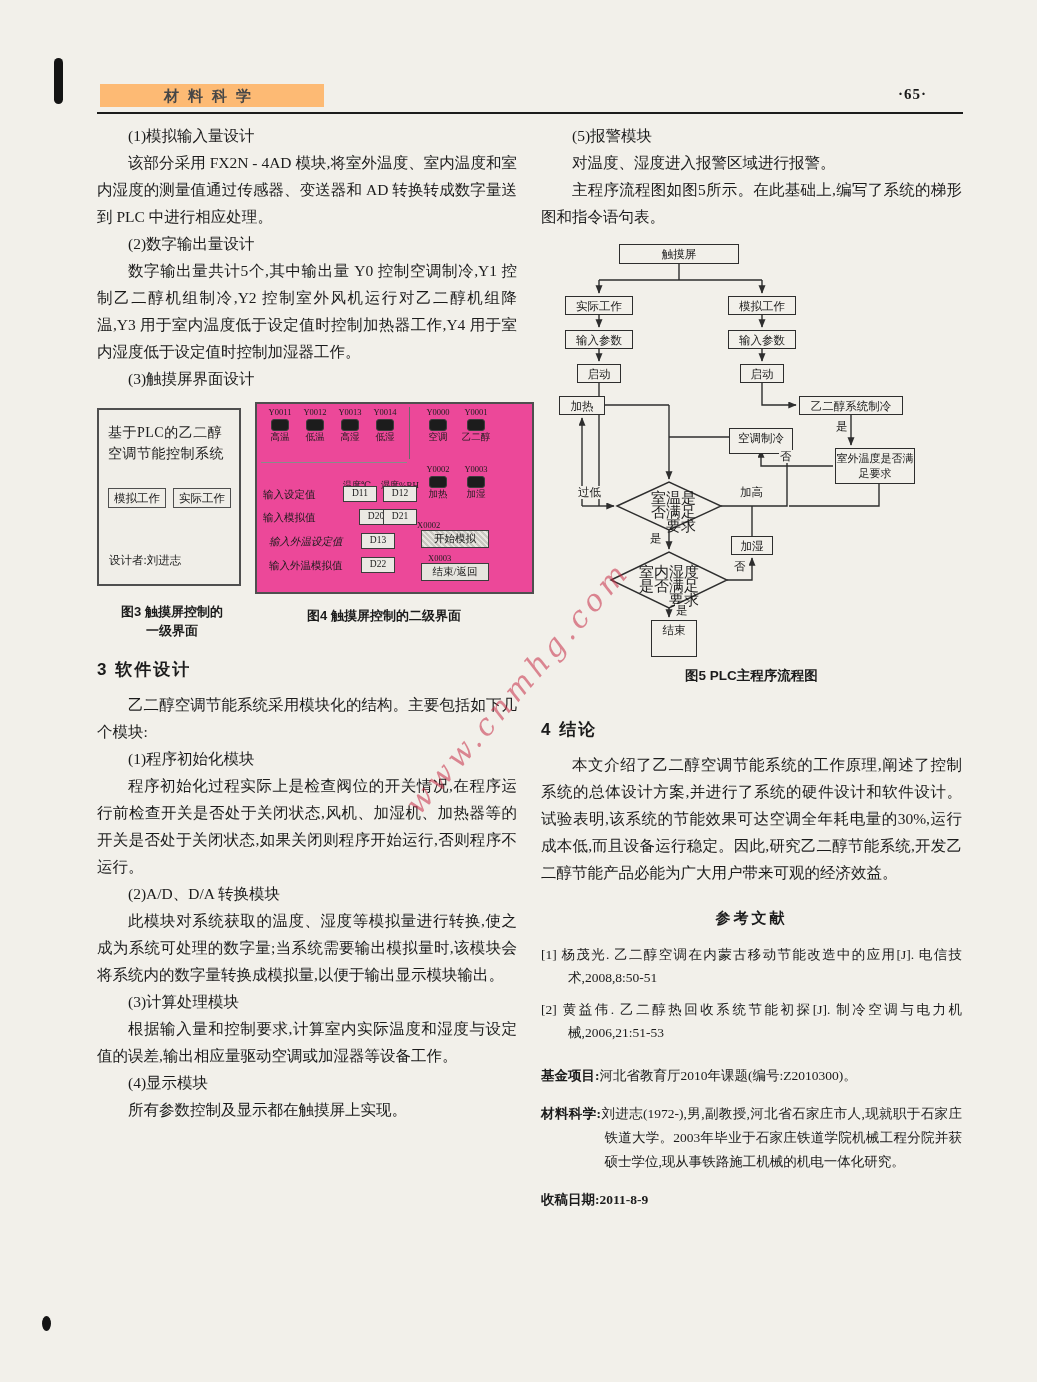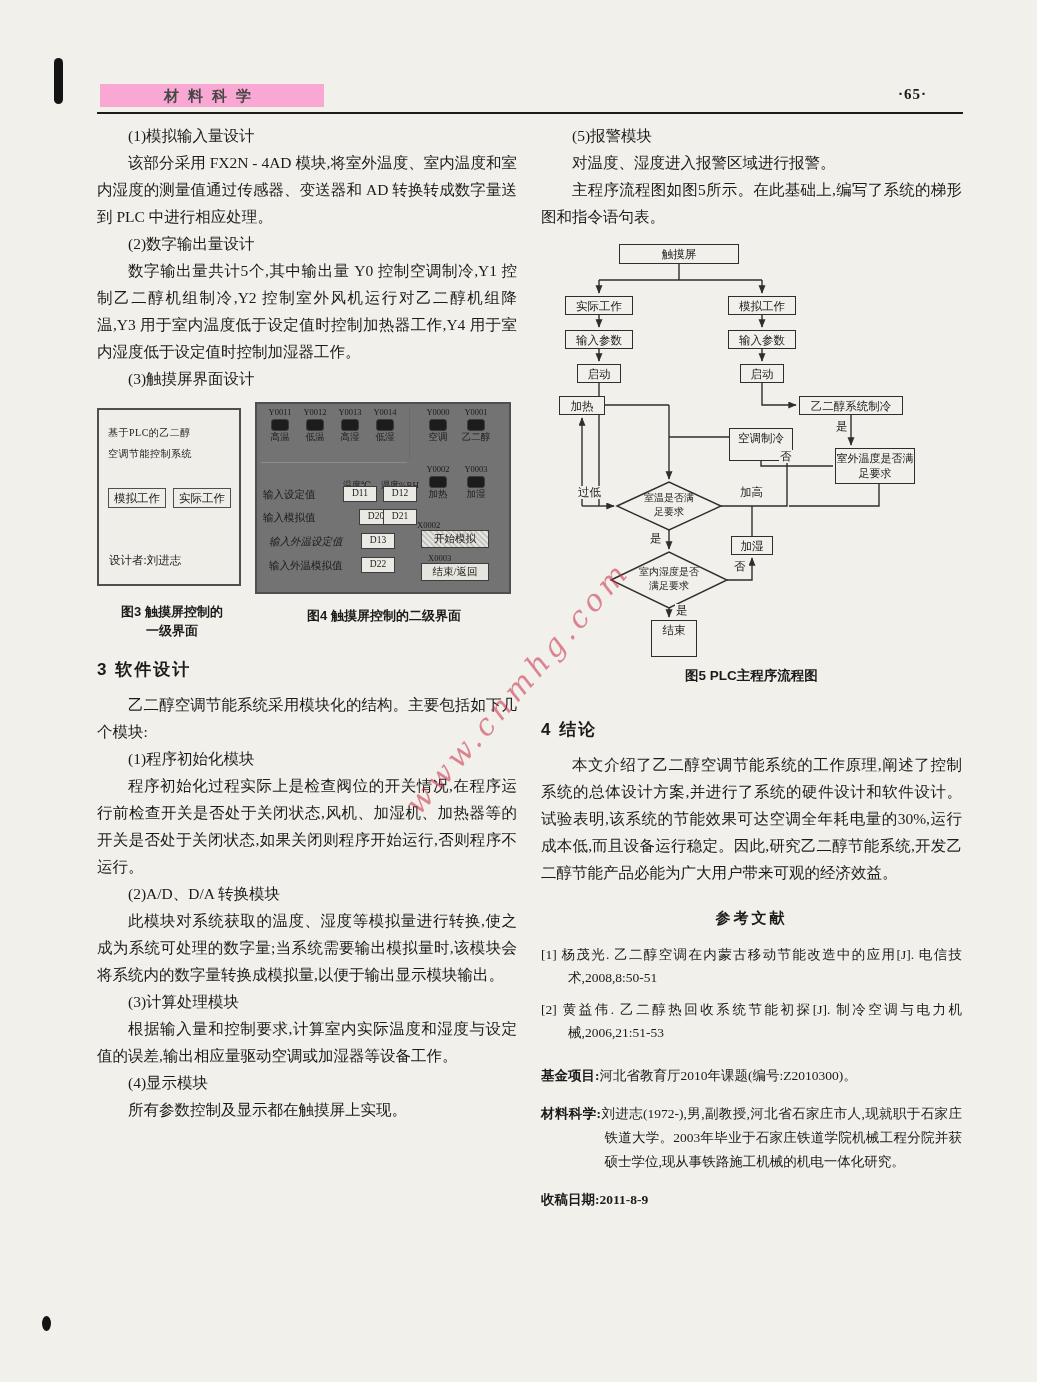--- a/index.html
+++ b/index.html
@@ -1,54 +1,54 @@
 <!DOCTYPE html>
 <html><head>
 <meta charset="utf-8">
 <style>
   * { margin:0; padding:0; box-sizing:border-box; }
   html,body { width:1037px; height:1382px; }
   body { position:relative; background:#f2f0ea; font-family:"Liberation Serif","DejaVu Serif",serif; color:#1b1b1b; overflow:hidden; }
   .artifact { position:absolute; background:#141414; }
-  .header-bar { position:absolute; left:100px; top:84px; width:224px; height:23px; background:#f9a8d4; color:#474747; font-family:"Liberation Sans",sans-serif; font-weight:bold; font-size:15px; line-height:23px; text-align:center; letter-spacing:9px; }
+  .header-bar { position:absolute; left:100px; top:84px; width:224px; height:23px; background:#fdba74; color:#474747; font-family:"Liberation Sans",sans-serif; font-weight:bold; font-size:15px; line-height:23px; text-align:center; letter-spacing:9px; }
   .page-num { position:absolute; left:898px; top:86px; font-size:15px; font-weight:bold; letter-spacing:1px; }
   .top-rule { position:absolute; left:97px; top:112px; width:866px; height:2px; background:#1c1c1c; }
   .col { position:absolute; top:122px; width:420px; font-size:15.5px; line-height:27px; text-align:justify; }
   .col-left { left:97px; }
   .col-right { left:541px; width:421px; }
   .para { text-indent:2em; }
   .sec { font-family:"Liberation Sans",sans-serif; font-size:17px; letter-spacing:2px; margin:16px 0 8px; font-weight:bold; }
   
   .figs { display:flex; gap:8px; margin:10px 0 6px; }
   .figwrap { display:flex; flex-direction:column; }
   .fig-cap { font-weight:bold; font-size:13px; line-height:19px; text-align:center; margin-top:16px; font-family:"Liberation Sans",sans-serif; }
   .fig3-box { width:144px; height:178px; border:2px solid #4f4f4f; padding:12px 9px; position:relative; background:#f0eee8; margin-top:6px; }
-  .fig3-title { font-size:10px; line-height:21px; letter-spacing:0.5px; text-indent:0; }
+  .fig3-title { font-size:14px; line-height:21px; letter-spacing:0.5px; text-indent:0; }
   .fig3-btns { margin-top:24px; display:flex; gap:7px; justify-content:flex-start; }
   .figbtn { border:1.5px solid #4f4f4f; font-size:11.5px; padding:2px 5px; line-height:14px; white-space:nowrap; }
   .fig3-designer { position:absolute; left:10px; bottom:10px; font-size:11.5px; }
-  .fig4-box { position:relative; width:256px; height:192px; border:2px solid #4f4f4f; background:#737373; }
+  .fig4-box { position:relative; width:279px; height:192px; border:2px solid #4f4f4f; background:#ec4899; }
   .f4-ind { position:absolute; width:34px; text-align:center; line-height:11px; }
   .f4-id { font-size:8.5px; }
   .f4-lamp { width:18px; height:12px; background:#1c1c1c; border:1.5px solid #3c3c3c; border-radius:3px; margin:1px auto; }
   .f4-lab { font-size:9.5px; }
   .f4-vline { position:absolute; width:1px; background:#6a6a6a; }
   .f4-hline { position:absolute; height:1px; background:#8a8a8a; }
   .f4-ch { position:absolute; font-size:9px; }
   .f4-row { position:absolute; left:0; width:100%; height:18px; }
   .f4-rlab { position:absolute; top:2px; font-size:10.5px; line-height:13px; }
   .f4-dbox { position:absolute; top:0; width:34px; height:16px; border:1.5px solid #3c3c3c; font-size:9.5px; line-height:13px; text-align:center; background:#ebe9e3; }
   .f4-xid { position:absolute; font-size:8.5px; line-height:10px; }
   .f4-btn { position:absolute; border:1.5px solid #3c3c3c; font-size:10.5px; line-height:15px; text-align:center; width:68px; height:18px; background:#e6e4de; }
   .f4-btn.hatch { background:repeating-linear-gradient(45deg,#c9c7c1 0 2px,#e8e6e0 2px 4px); }
   
   .fc { position:relative; width:421px; height:452px; margin:8px 0 26px; }
   .fc svg { position:absolute; left:0; top:0; z-index:1; }
   .fc-node { position:absolute; z-index:2; border:1.5px solid #2e2e2e; background:#f2f0ea; font-size:11.5px; line-height:14px; text-align:center; padding-top:2px; text-indent:0; }
-  .fc-text { position:absolute; z-index:2; font-size:10px; line-height:14px; text-align:center; text-indent:0; }
+  .fc-text { position:absolute; z-index:2; font-size:15px; line-height:14px; text-align:right; text-indent:0; }
   .fc-lab { position:absolute; z-index:3; font-size:11.5px; line-height:13px; background:#f2f0ea; padding:0 1px; }
   .fc-caption { position:absolute; left:0; top:424px; width:100%; text-align:center; font-weight:bold; font-family:"Liberation Sans",sans-serif; font-size:13.5px; z-index:2; }
   
   .refs-title { text-align:center; font-weight:bold; font-size:15px; letter-spacing:3px; margin:18px 0 12px; font-family:"Liberation Sans",sans-serif; }
   .ref { font-size:13.5px; line-height:23px; padding-left:2em; text-indent:-2em; margin-bottom:9px; text-align:justify; }
   .meta { font-size:13.5px; line-height:24px; padding-left:4.7em; text-indent:-4.7em; margin-top:14px; text-align:justify; }
   .meta .lab { font-weight:bold; }
   .date-line { font-size:13.5px; margin-top:12px; font-weight:bold; }
   .watermark { position:absolute; left:398px; top:798px; transform:rotate(-49deg); transform-origin:0 0; font-size:30px; letter-spacing:5px; color:rgba(198,44,70,0.55); font-style:italic; font-family:"DejaVu Serif",serif; z-index:5; white-space:nowrap; }
 </style>
@@ -217,21 +217,21 @@
     </svg>
     <div class="fc-node" style="left:78px;top:6px;width:120px;height:20px;">触摸屏</div>
     <div class="fc-node" style="left:24px;top:58px;width:68px;height:19px;">实际工作</div>
     <div class="fc-node" style="left:187px;top:58px;width:68px;height:19px;">模拟工作</div>
     <div class="fc-node" style="left:24px;top:92px;width:68px;height:19px;">输入参数</div>
     <div class="fc-node" style="left:187px;top:92px;width:68px;height:19px;">输入参数</div>
     <div class="fc-node" style="left:36px;top:126px;width:44px;height:19px;">启动</div>
     <div class="fc-node" style="left:199px;top:126px;width:44px;height:19px;">启动</div>
     <div class="fc-node" style="left:18px;top:158px;width:46px;height:19px;">加热</div>
     <div class="fc-node" style="left:258px;top:158px;width:104px;height:19px;">乙二醇系统制冷</div>
-    <div class="fc-node" style="left:188px;top:190px;width:64px;height:33px;">空调制冷</div>
+    <div class="fc-node" style="left:188px;top:190px;width:64px;height:26px;">空调制冷</div>
     <div class="fc-node" style="left:294px;top:210px;width:80px;height:36px;line-height:15px;font-size:11px;">室外温度是否满足要求</div>
     <div class="fc-text" style="left:101px;top:253px;width:54px;">室温是否满足要求</div>
     <div class="fc-node" style="left:190px;top:298px;width:42px;height:19px;">加湿</div>
     <div class="fc-text" style="left:98px;top:327px;width:60px;">室内湿度是否满足要求</div>
     <div class="fc-node" style="left:110px;top:382px;width:46px;height:37px;">结束</div>
     <span class="fc-lab" style="left:36px;top:248px;">过低</span>
     <span class="fc-lab" style="left:198px;top:248px;">加高</span>
     <span class="fc-lab" style="left:294px;top:182px;">是</span>
     <span class="fc-lab" style="left:238px;top:212px;">否</span>
     <span class="fc-lab" style="left:108px;top:294px;">是</span>

